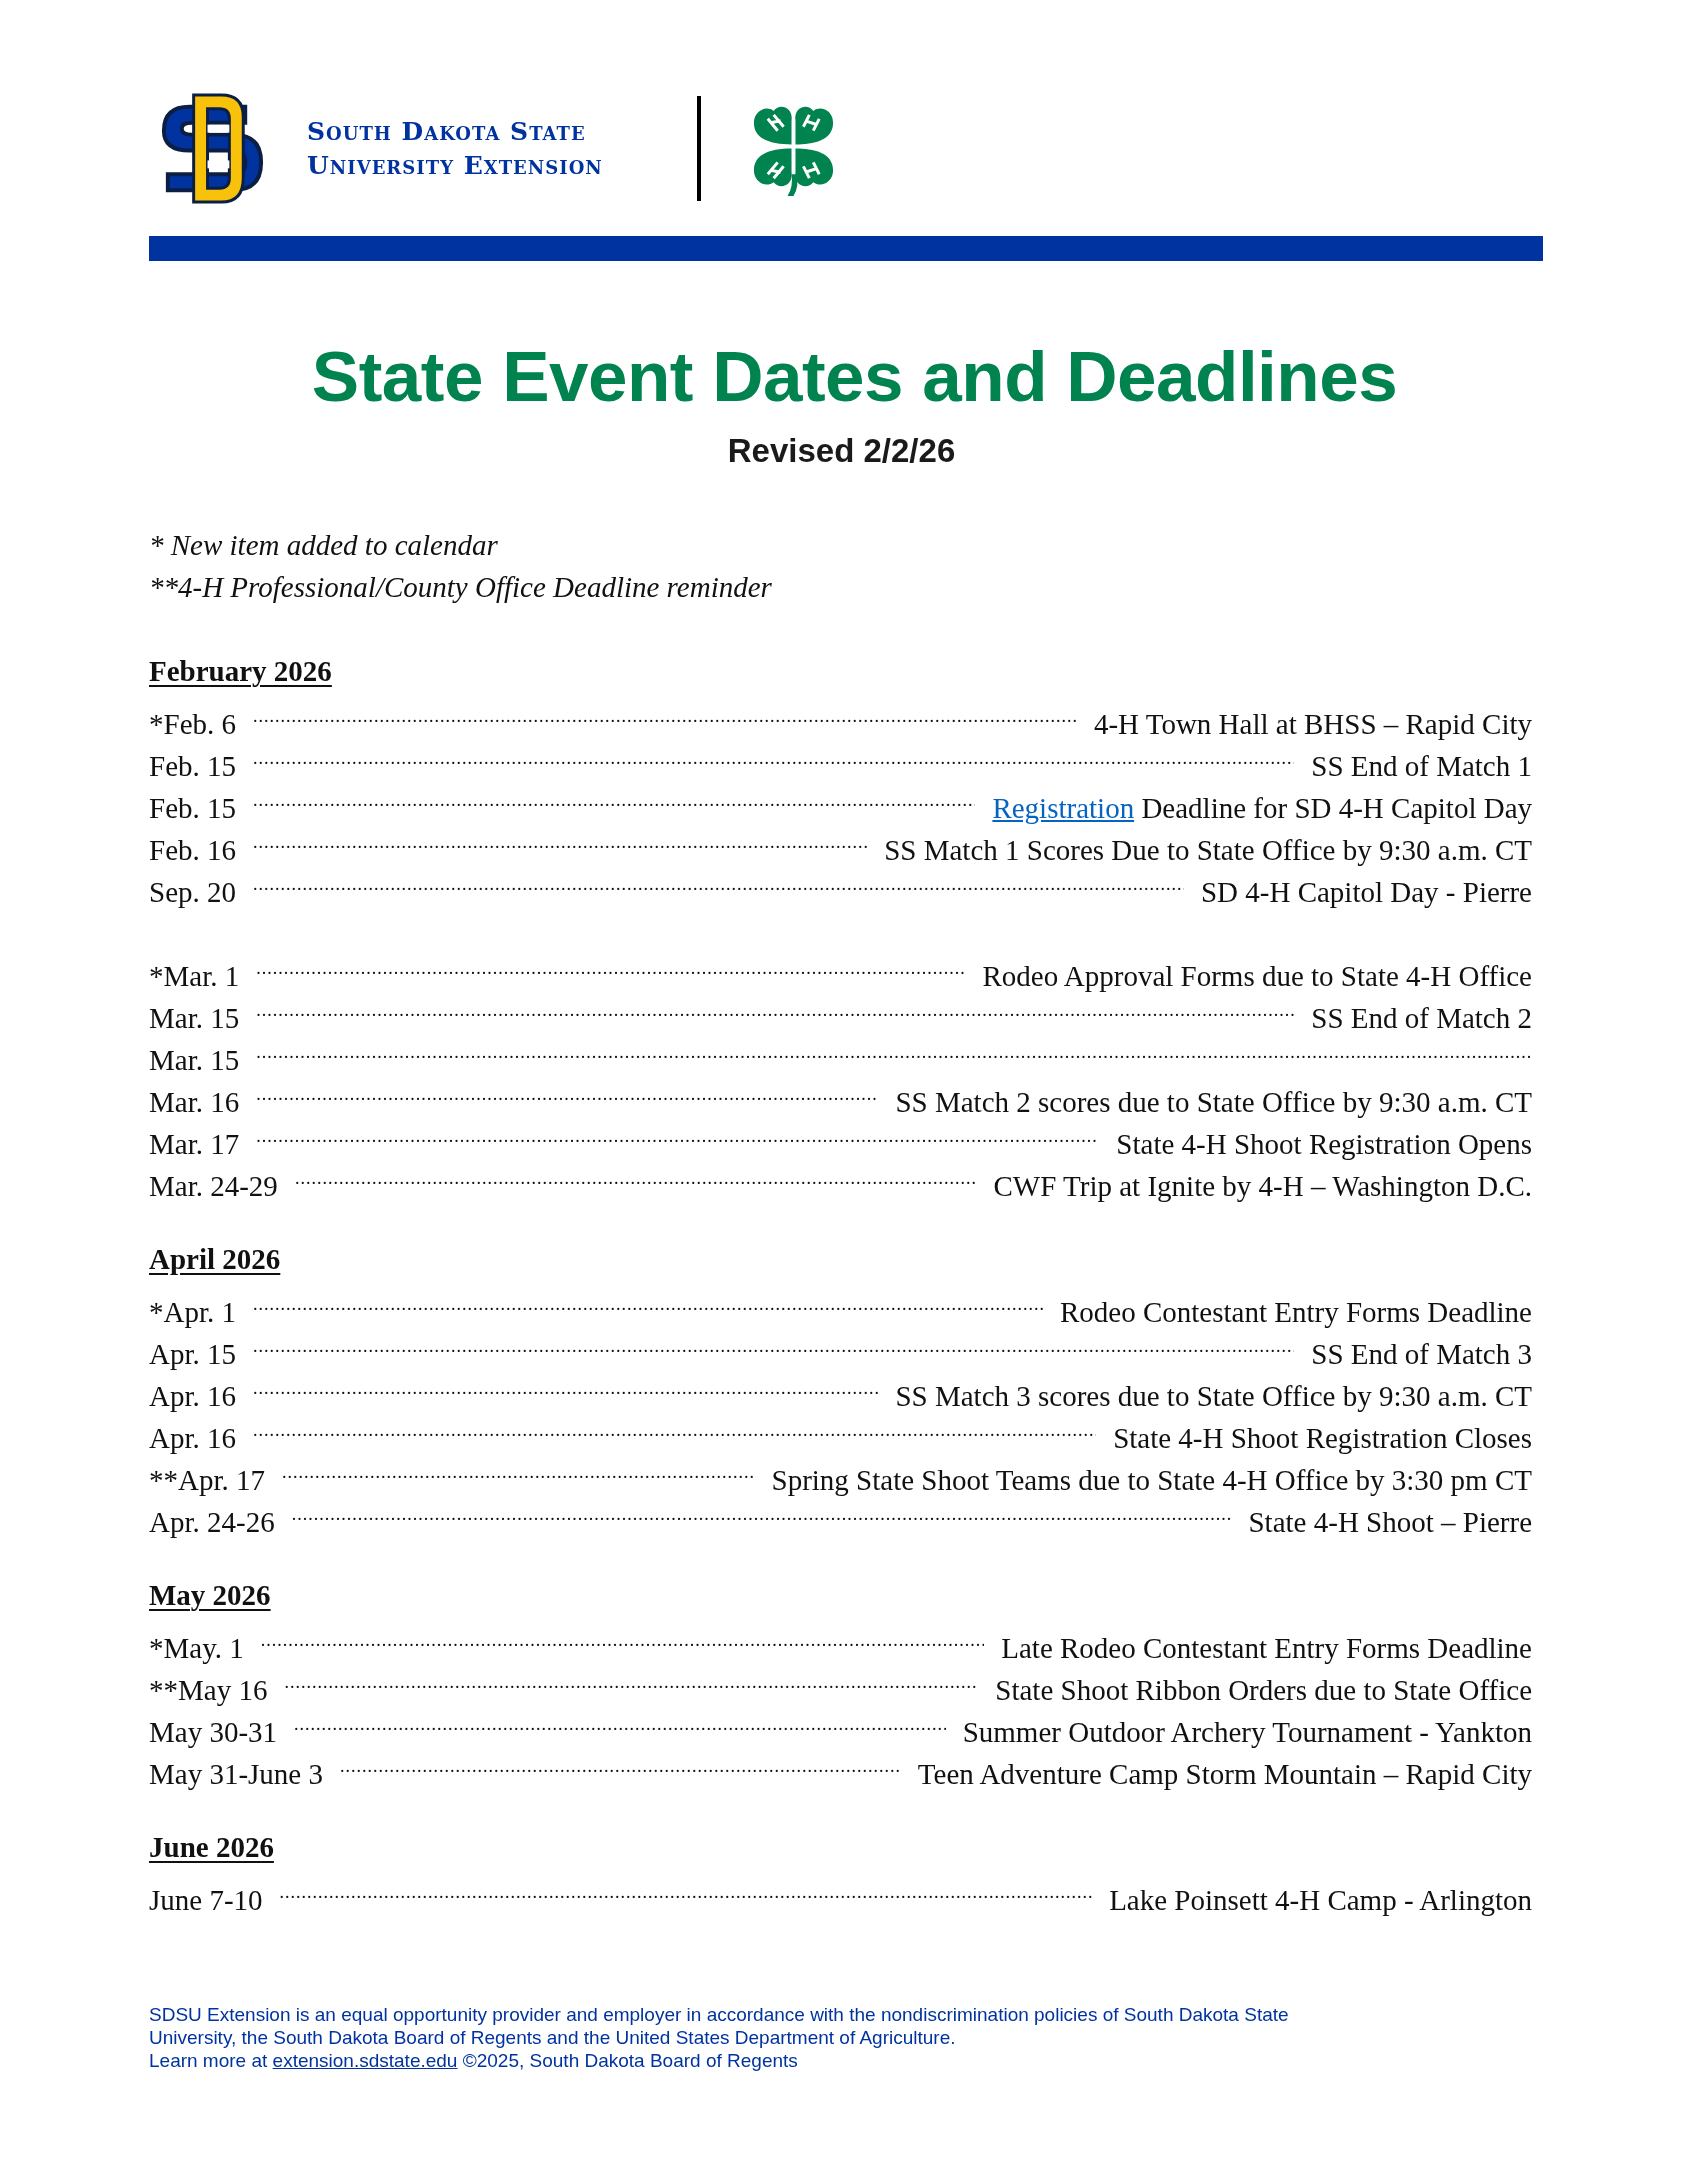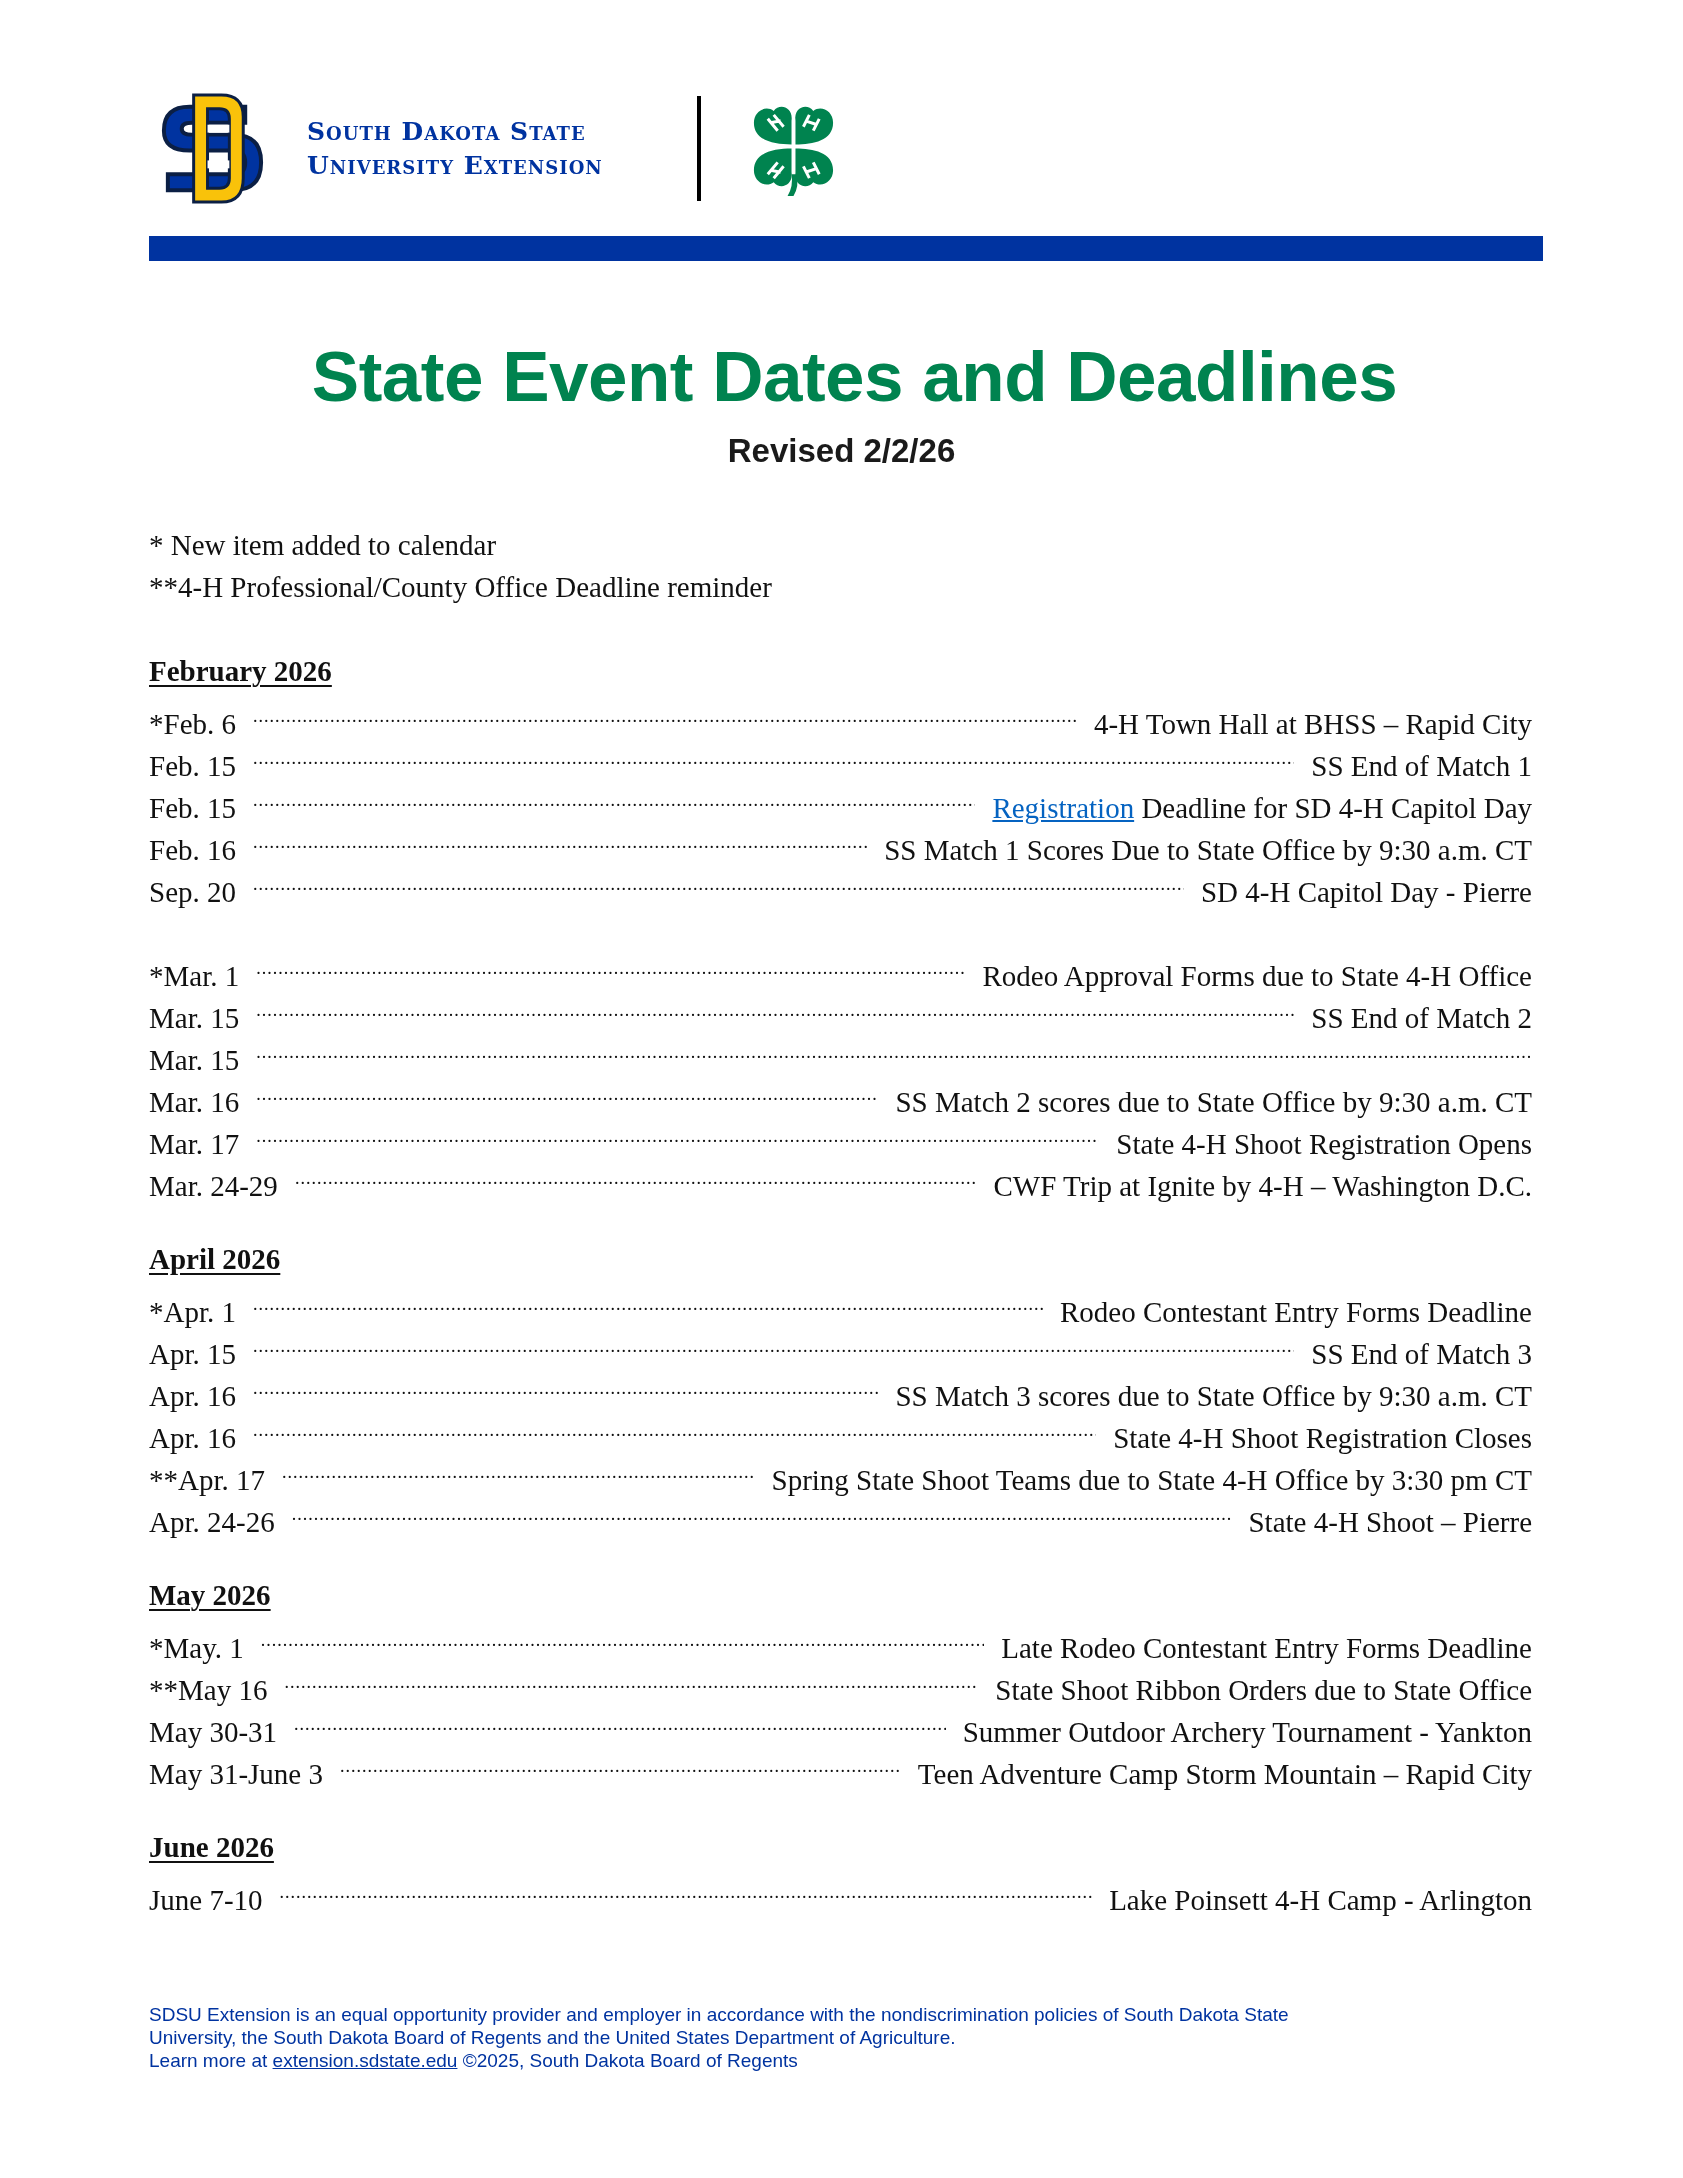--- a/index.html
+++ b/index.html
@@ -14,21 +14,21 @@
   .logo-4h { position: absolute; left: 744px; top: 101px; width: 99px; height: 95px; }
   .blue-bar { position: absolute; left: 149px; top: 236px; width: 1394px; height: 25px; background: #0033a0; }
 
   
   .title { position: absolute; left: 0; width: 1683px; top: 335px; text-align: center; font-family: "Liberation Sans", sans-serif; font-weight: bold; font-size: 71px; line-height: 83px; color: #00834f; letter-spacing: -0.5px; padding-left: 13px; }
   .revised { position: absolute; left: 0; width: 1683px; top: 436px; text-align: center; font-family: "Liberation Sans", sans-serif; font-weight: bold; font-size: 33px; line-height: 30px; color: #1a1a1a; }
 
   
   .content { position: absolute; left: 149px; top: 524px; width: 1383px; font-family: "Liberation Serif", serif; font-size: 29px; color: #111; }
   .line { height: 42px; line-height: 42px; white-space: nowrap; }
-  .legend { }
+  .legend { font-style: italic; }
   .month { font-weight: bold; text-decoration: underline; text-decoration-thickness: 2px; text-underline-offset: 4px; }
   .row { display: flex; align-items: baseline; gap: 15px; }
   .row .date { flex: 0 0 auto; }
   .row .leader { flex: 1 1 auto; overflow: hidden; margin: 0 2px; position: relative; height: 42px; }
   .row .leader::after { content: "................................................................................................................................................................................................................................................................................................................"; position: absolute; left: 0; bottom: 9px; font-size: 18px; line-height: 18px; letter-spacing: 1px; white-space: nowrap; color: #111; }
   .row .event { flex: 0 0 auto; text-align: right; }
   .link { color: #0563c1; text-decoration: underline; }
   .blank { height: 42px; }
 
   

